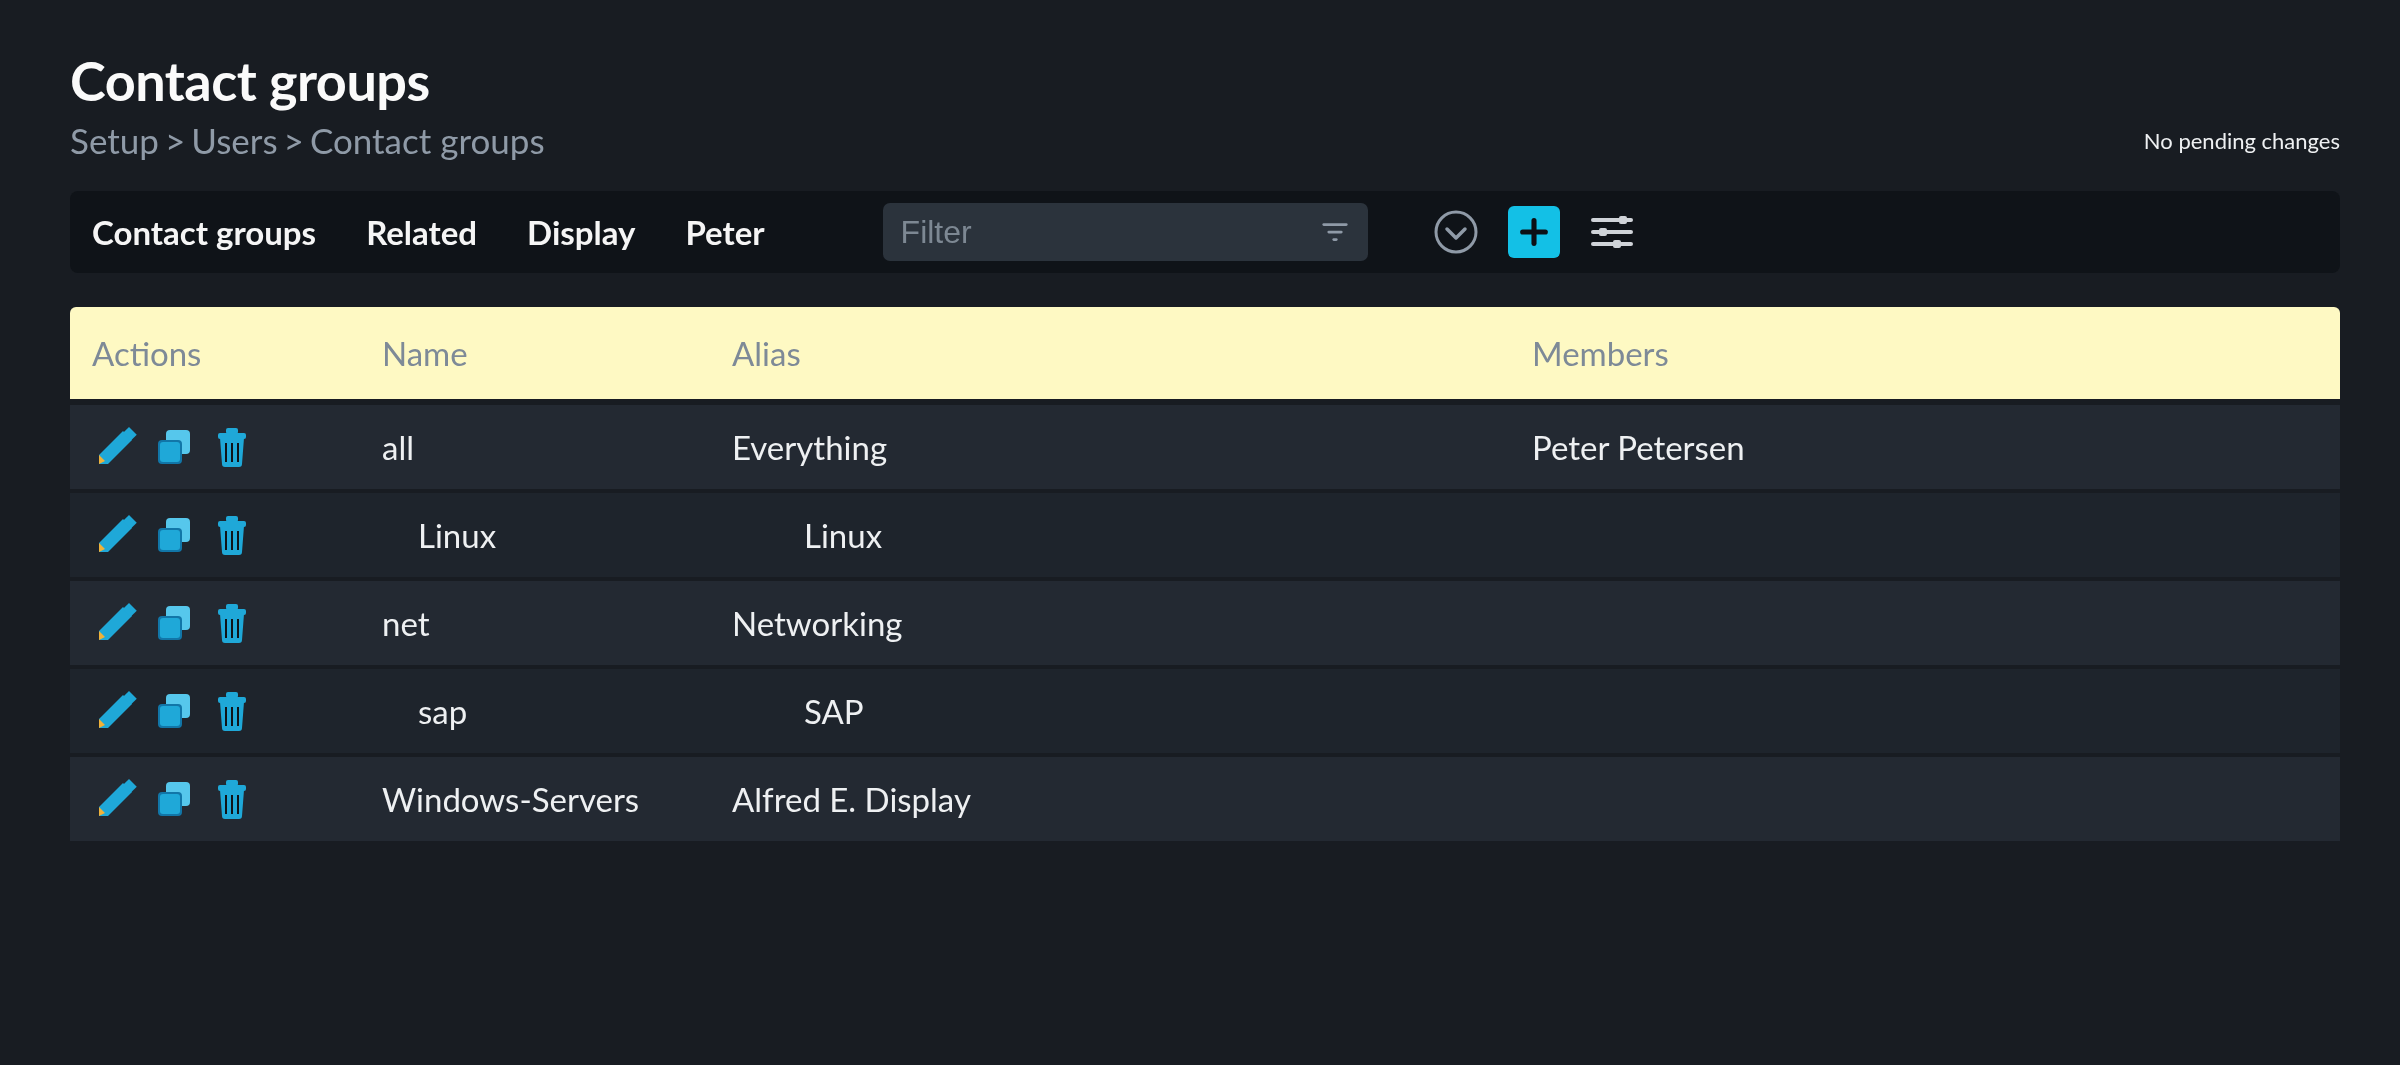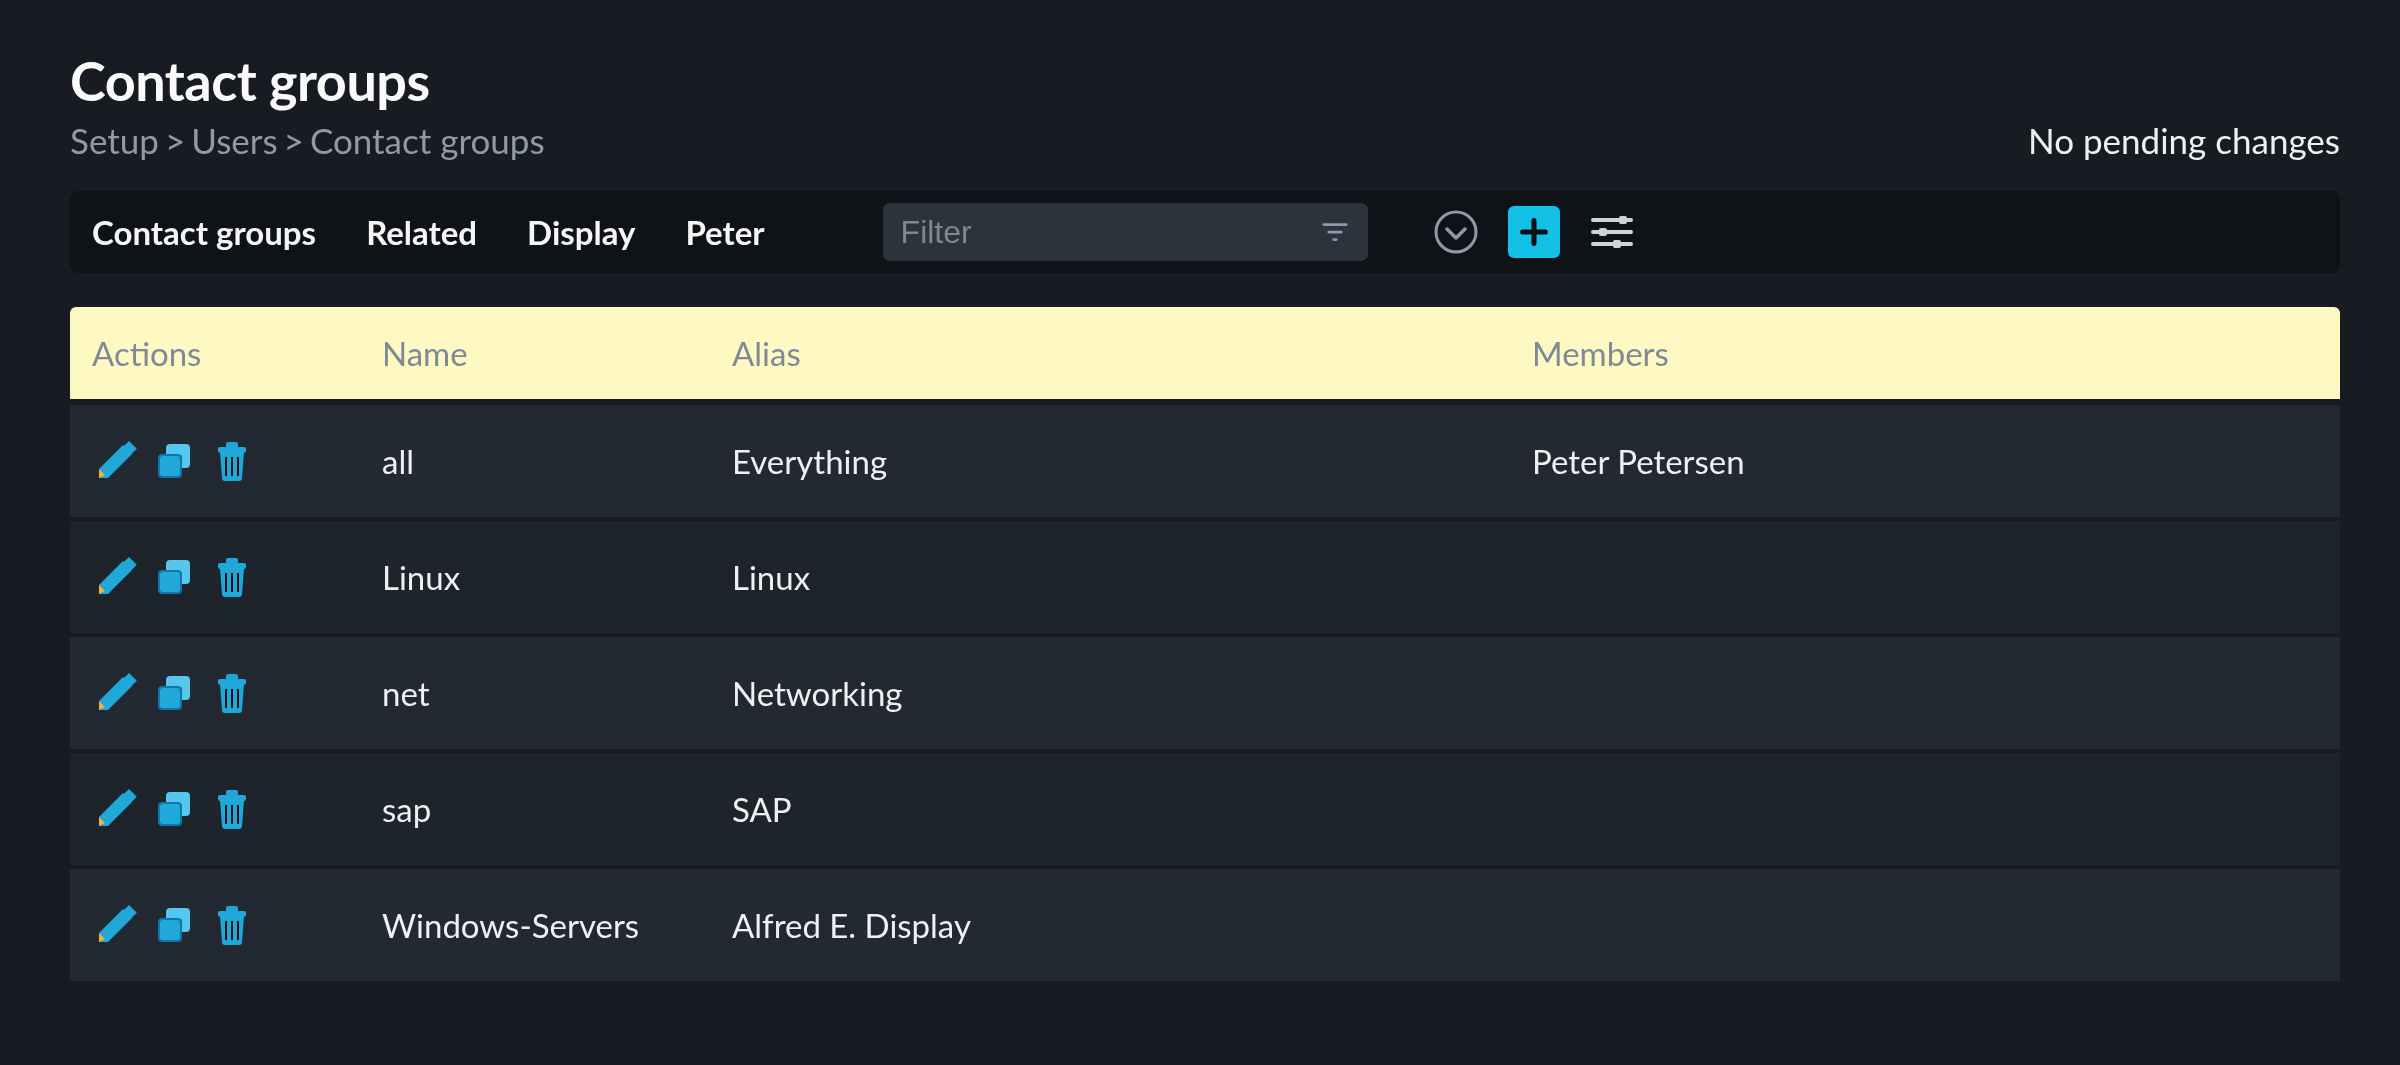--- a/index.html
+++ b/index.html
@@ -30,21 +30,21 @@
   .breadcrumbs {
     font-size: 35px;
     color: #8f9aa7;
     display:flex;
     gap: 6px;
     align-items:center;
   }
   .breadcrumbs .crumb { color:#8f9aa7; }
   .breadcrumbs .sep { color:#8f9aa7; }
   .pending {
-    font-size: 35px;
+    font-size: 22px;
     color: #eef0f2;
   }
   .toolbar {
     background: #0f1318;
     border-radius: 8px;
     height: 82px;
     display:flex;
     align-items:center;
     padding: 0 22px;
     gap: 50px;
@@ -105,27 +105,27 @@
   }
   .thead {
     height: 92px;
     background:#fef9c3;
     color:#7e8a97;
     font-size:33px;
     border-radius:6px 6px 0 0;
     margin-bottom: 6px;
   }
   .trow {
-    height: 112px;
+    height: 84px;
     font-size:33px;
     color:#eef0f2;
     margin-bottom: 4px;
   }
   .trow.odd { background:#232932; }
-  .trow.even { background:#1e242c; }
+  .trow.even { background:#1e242c;gap:36px; }
   .actions-cell {
     display:flex;
     gap: 10px;
     align-items:center;
   }
   .act {
     width:48px; height:48px;
     display:flex;align-items:center;justify-content:center;
     cursor:pointer;
   }

